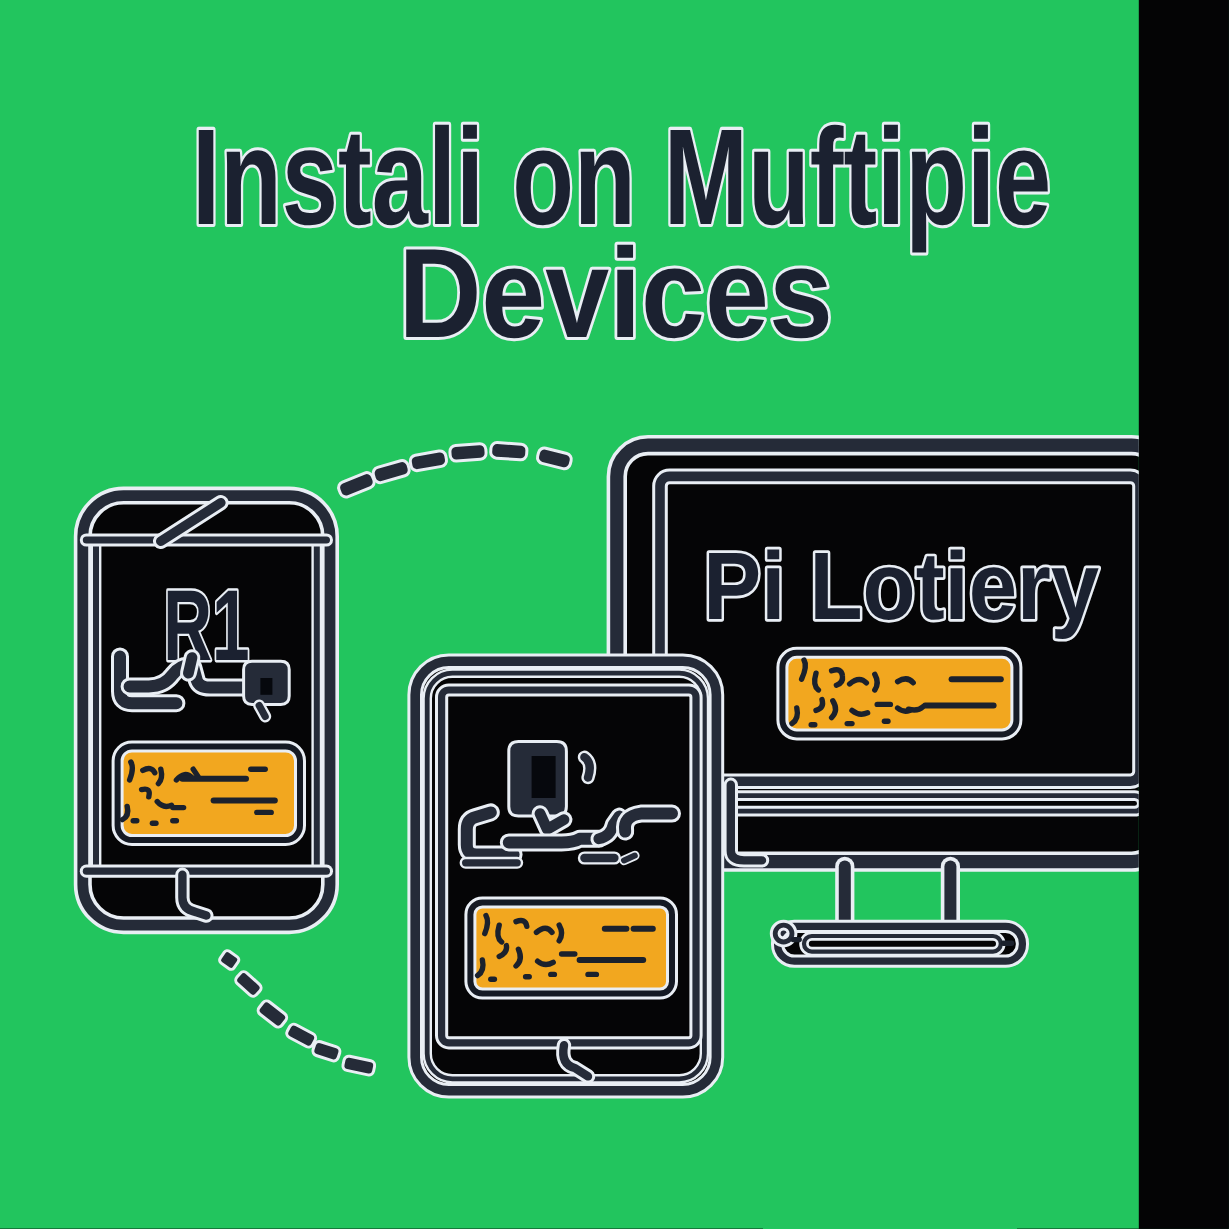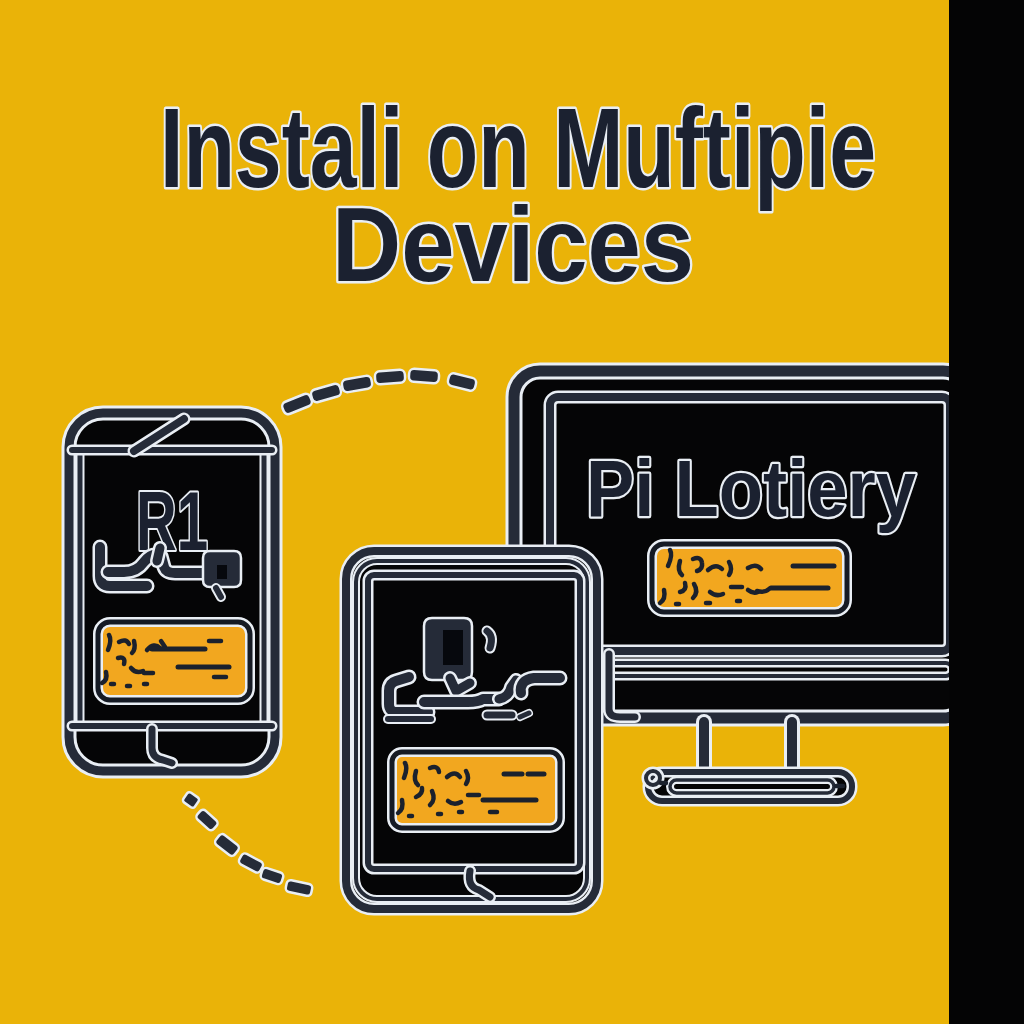--- a/index.html
+++ b/index.html
@@ -1,16 +1,16 @@
 <!DOCTYPE html>
 <html><head>
 <meta charset="utf-8">
 <style>
   html,body{margin:0;padding:0;background:#040405;}
-  .stage{position:relative;width:949px;height:1024px;background:#eab308;overflow:hidden;
+  .stage{position:relative;width:949px;height:1024px;background:#22c55e;overflow:hidden;
          font-family:"Liberation Sans","DejaVu Sans",sans-serif;}
   svg{display:block}
   
   .w{stroke:#E9EEF4;fill:none;stroke-linecap:round;stroke-linejoin:round;}
   .d{stroke:#252B38;fill:none;stroke-linecap:round;stroke-linejoin:round;}
   .fb{fill:#050506;}             
   .glyph-fill{fill:#252B38;stroke:#E9EEF4;stroke-width:2.5;stroke-linejoin:round;}
   .hole{fill:#06080D;}
   .scrib{stroke:#1B212D;fill:none;stroke-linecap:round;stroke-linejoin:round;stroke-width:4.5;}
   .scrib-line{stroke:#1B212D;fill:none;stroke-linecap:round;stroke-width:5;}

